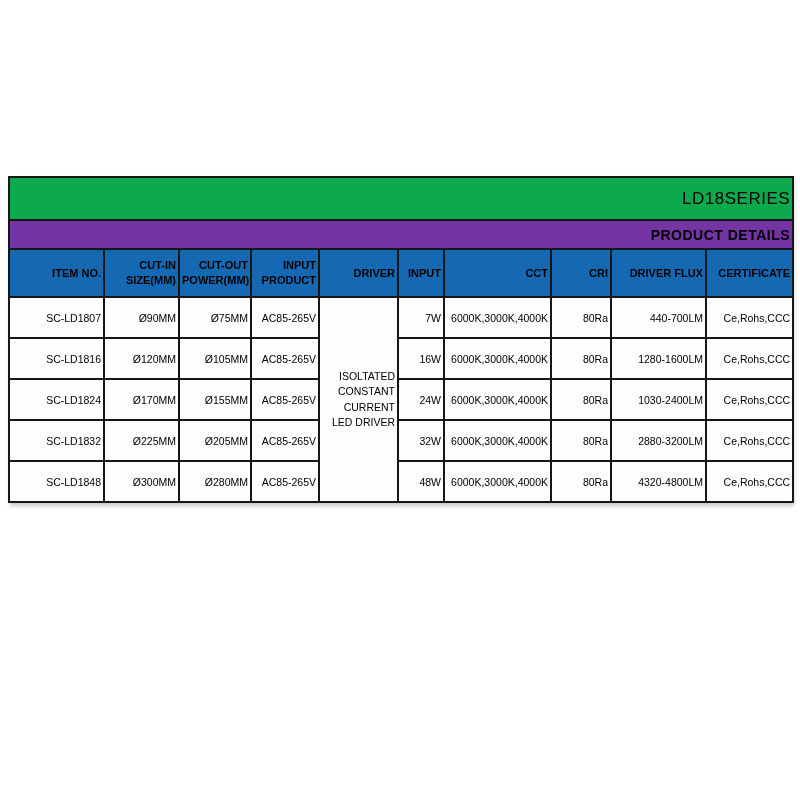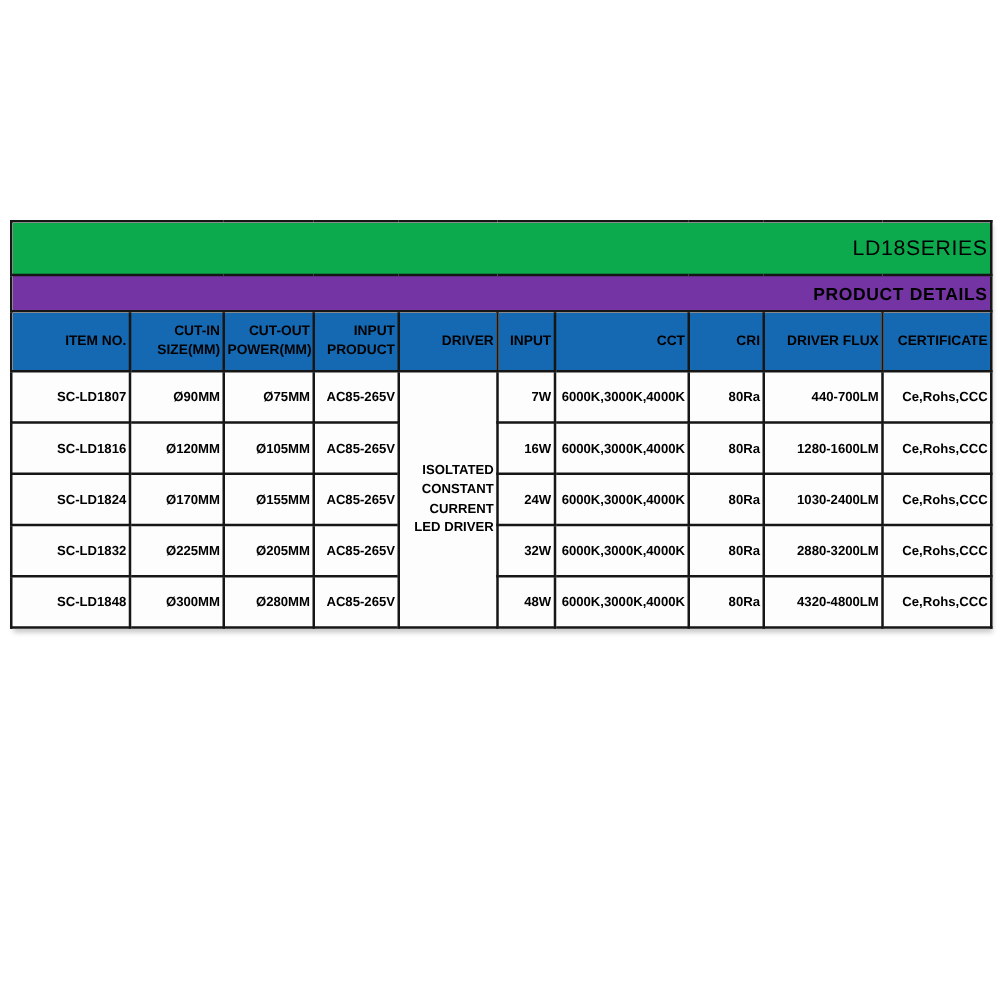--- a/index.html
+++ b/index.html
@@ -50,21 +50,21 @@
     height: 48px;
     font-size: 11px;
     font-weight: 700;
     white-space: pre-line;
     line-height: 1.35;
   }
   tr.data td {
     background: #fdfdfd;
     height: 41px;
     font-size: 10.5px;
-    font-weight: 700;
+    font-weight: 400;
     white-space: nowrap;
   }
   td.driver-cell {
     white-space: pre-line !important;
     line-height: 1.45;
     font-size: 11px;
   }
 </style>
 </head>
 <body>

